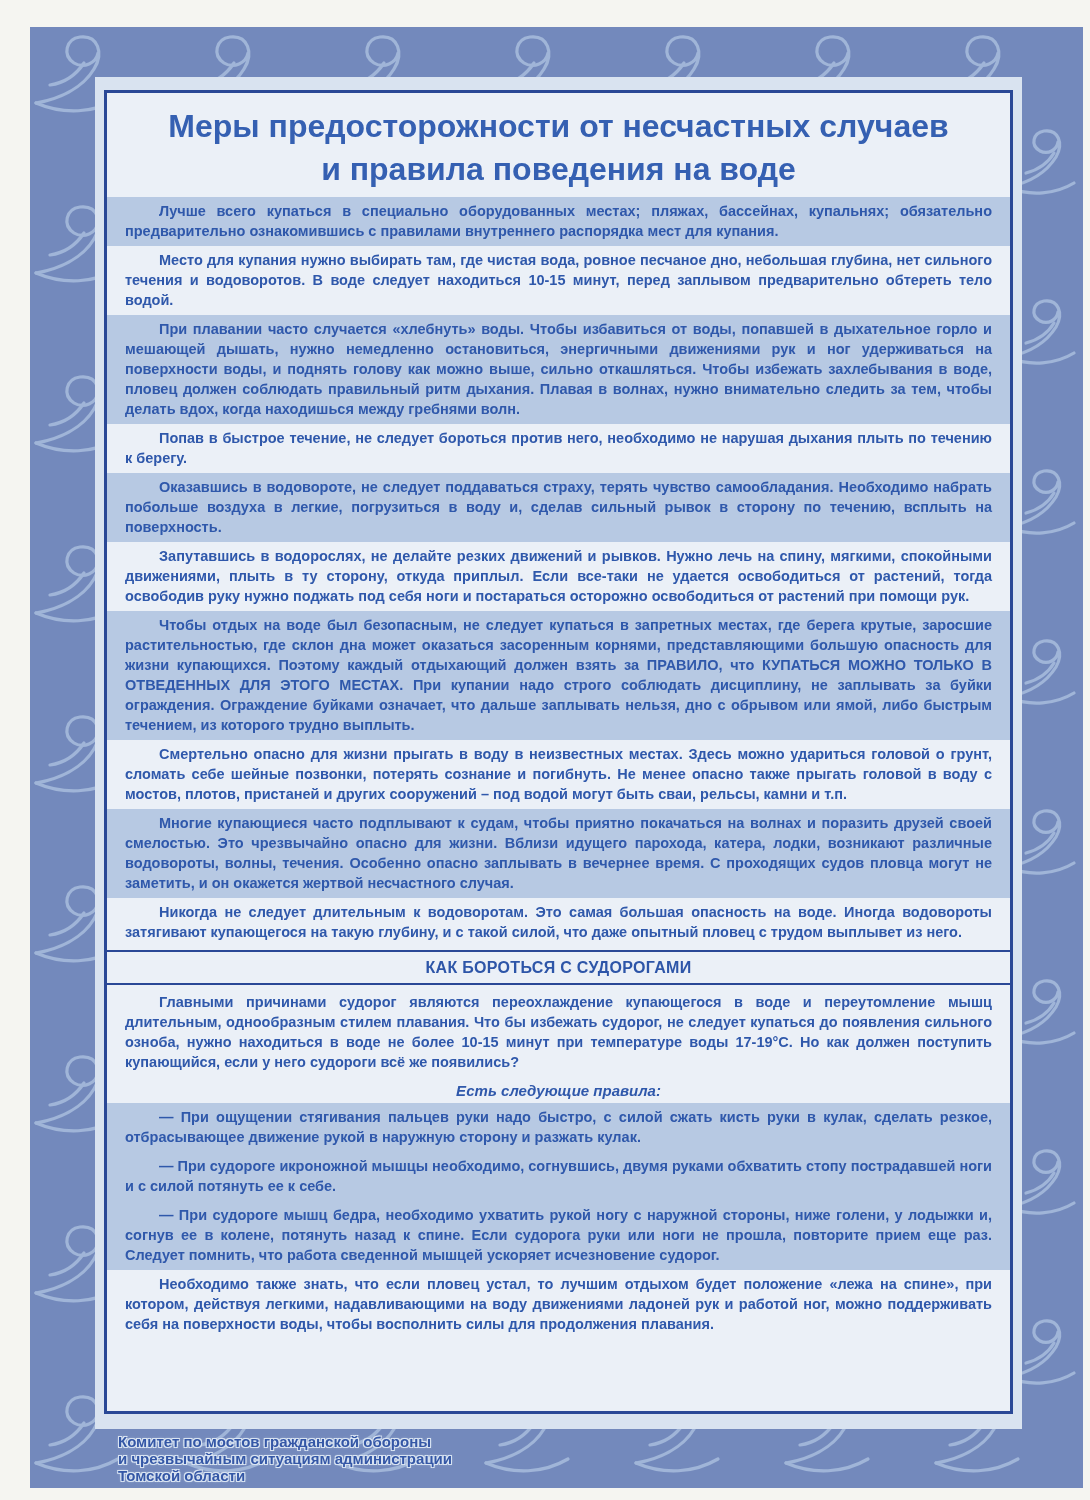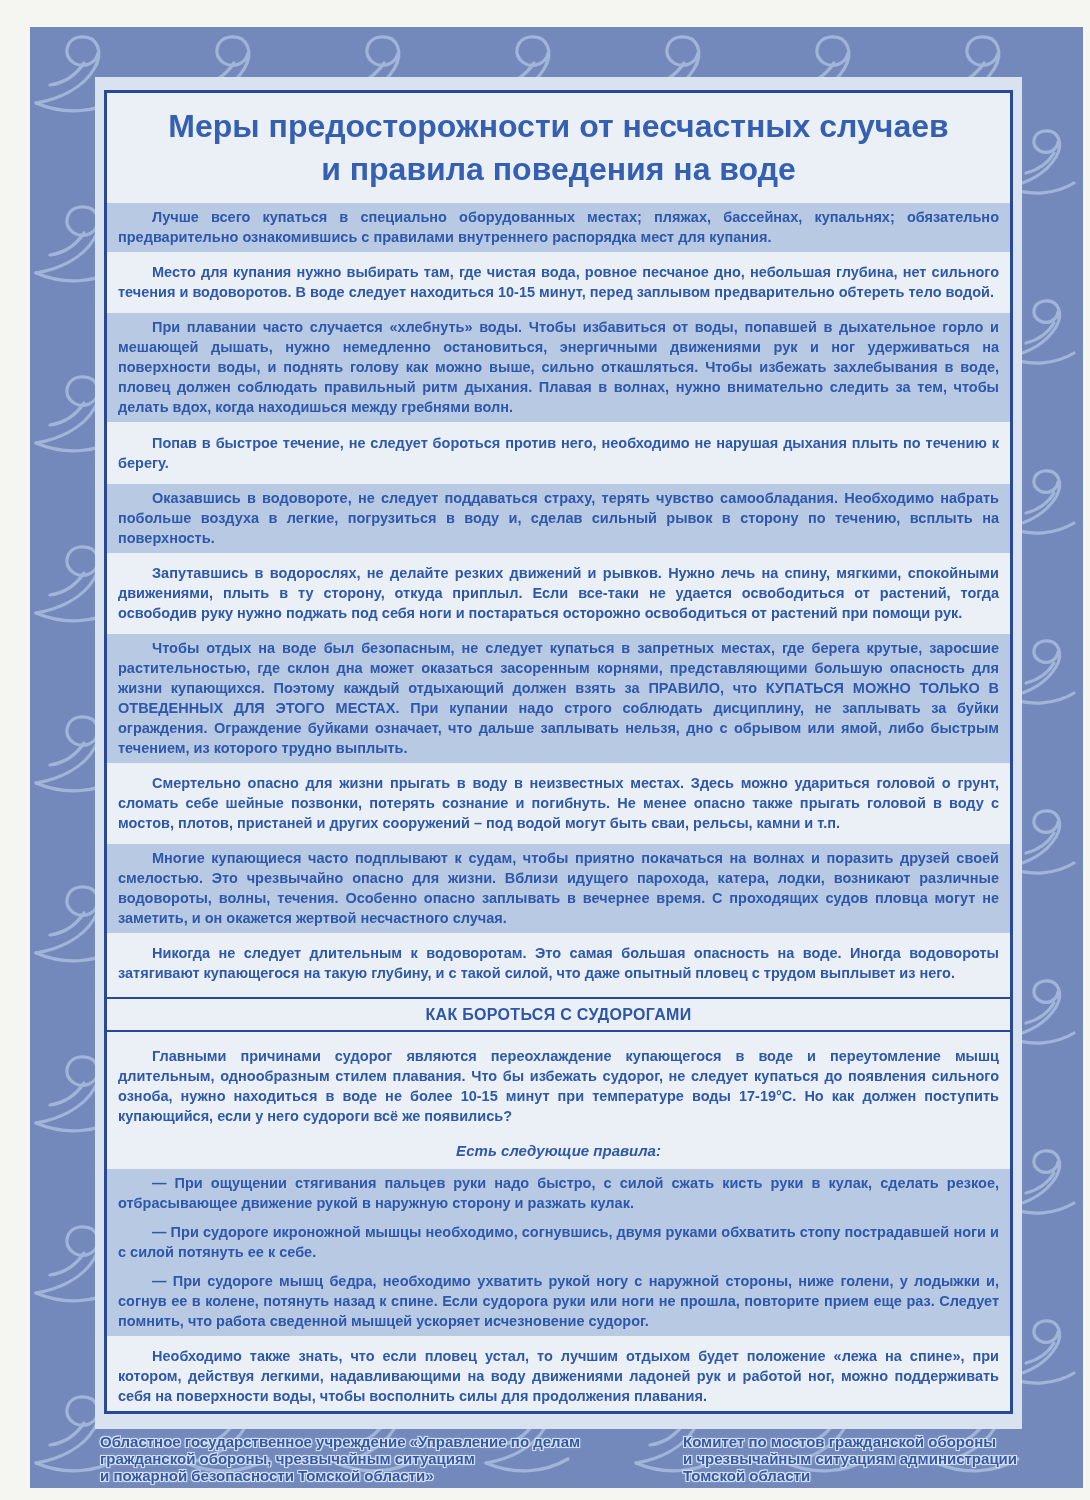--- a/index.html
+++ b/index.html
@@ -11,30 +11,30 @@
   .frame {
     position:absolute; left:30px; top:27px; width:1053px; height:1461px;
   }
   .wavebg { position:absolute; inset:0; width:100%; height:100%; display:block; }
   .panel {
     position:absolute; left:65px; top:50px; width:927px; height:1352px;
     background:#d9e3f0; padding:13px 9px 15px;
   }
   .box {
     height:100%; border:3px solid #2a4896; background:#ebf0f7;
-    display:flex; flex-direction:column; justify-content:space-between;
+    display:flex; flex-direction:column; justify-content:flex-start;
     overflow:hidden;
   }
   .title {
     text-align:center; font-weight:bold; color:#3560b2;
     font-size:32px; line-height:43px; padding:12px 16px 6px;
   }
   .para {
     font-size:14.5px; line-height:20px; font-weight:bold; color:#2f58ab;
-    text-align:justify; padding:4px 11px 5px; text-indent:34px;
+    text-align:justify; padding:4px 18px 5px; text-indent:34px;
   }
   .hl { background:#b7c9e3; }
   .rules-block { background:#b7c9e3; }
   .rules-block .para { background:transparent; }
   .secheader {
     text-align:center; font-size:16px; font-weight:bold; color:#2d55a8;
     border-top:2px solid #2a4896; border-bottom:2px solid #2a4896;
     padding:7px 0 6px; margin:3px 0; letter-spacing:.3px;
   }
   .subhead {
@@ -109,25 +109,20 @@
           <p class="para">— При судороге мышц бедра, необходимо ухватить рукой ногу с наружной стороны, ниже голени, у лодыжки и, согнув ее в колене, потянуть назад к спине. Если судорога руки или ноги не прошла, повторите прием еще раз. Следует помнить, что работа сведенной мышцей ускоряет исчезновение судорог.</p>
         </div>
 
         <p class="para">Необходимо также знать, что если пловец устал, то лучшим отдыхом будет положение «лежа на спине», при котором, действуя легкими, надавливающими на воду движениями ладоней рук и работой ног, можно поддерживать себя на поверхности воды, чтобы восполнить силы для продолжения плавания.</p>
 
 
       </div>
     </div>
 
     <div class="footer">
-      <div class="fcol-left">
-        <div>Областное государственное учреждение «Управление по делам</div>
-        <div>гражданской обороны, чрезвычайным ситуациям</div>
-        <div>и пожарной безопасности Томской области»</div>
-      </div>
       <div class="fcol-right">
         <div>Комитет по мостов гражданской обороны</div>
         <div>и чрезвычайным ситуациям администрации</div>
         <div>Томской области</div>
       </div>
     </div>
 
   </div>
 </div>
 

